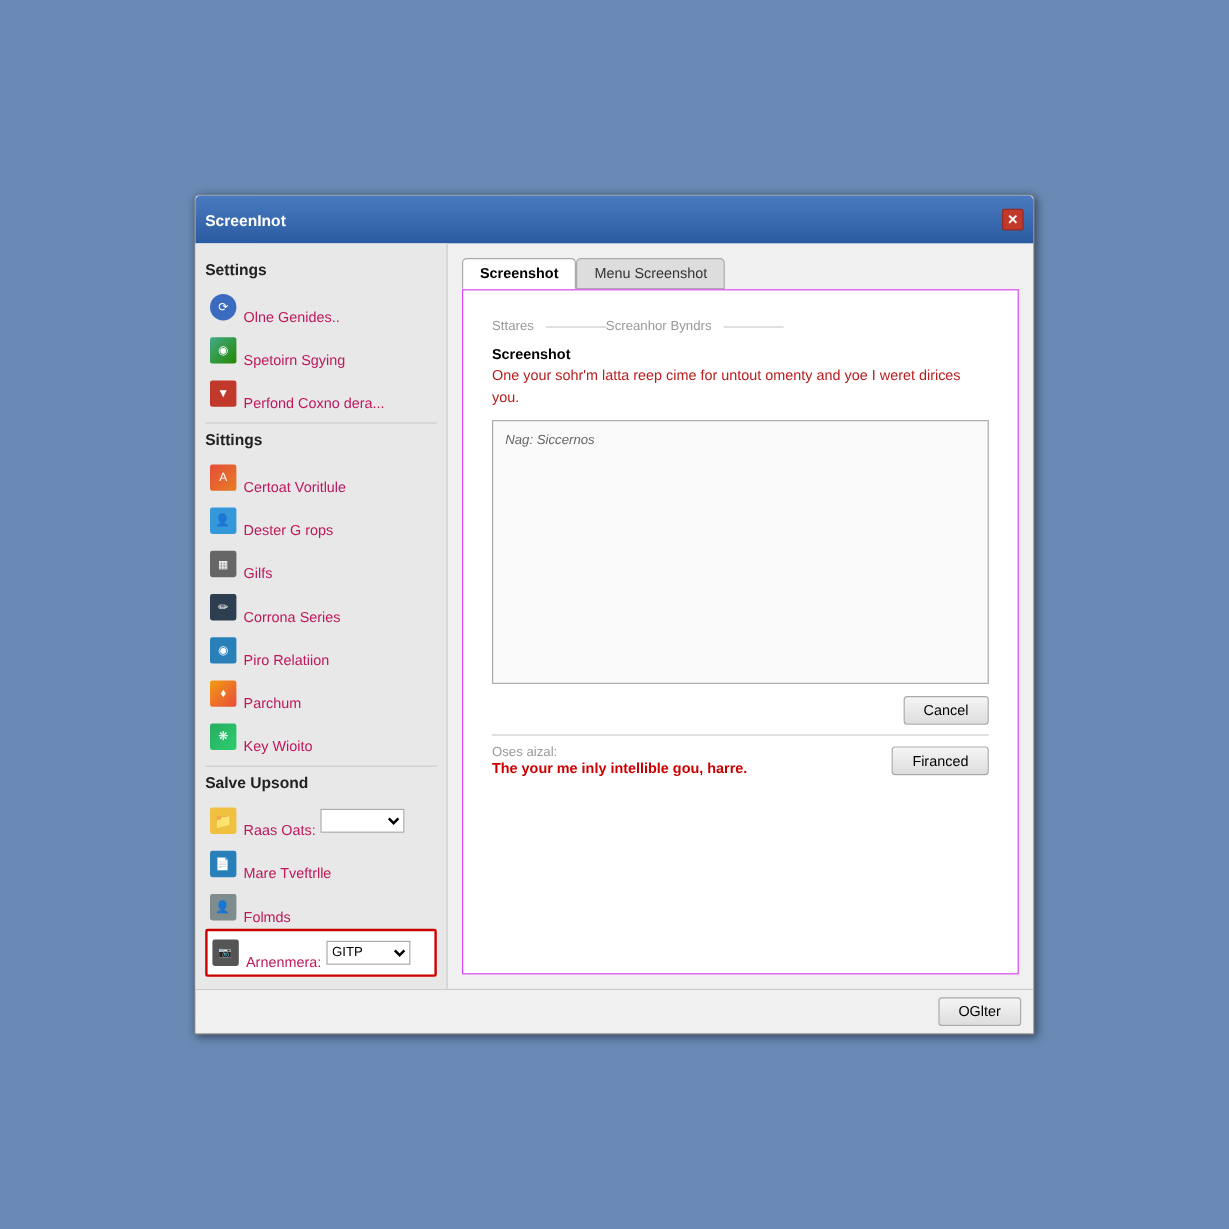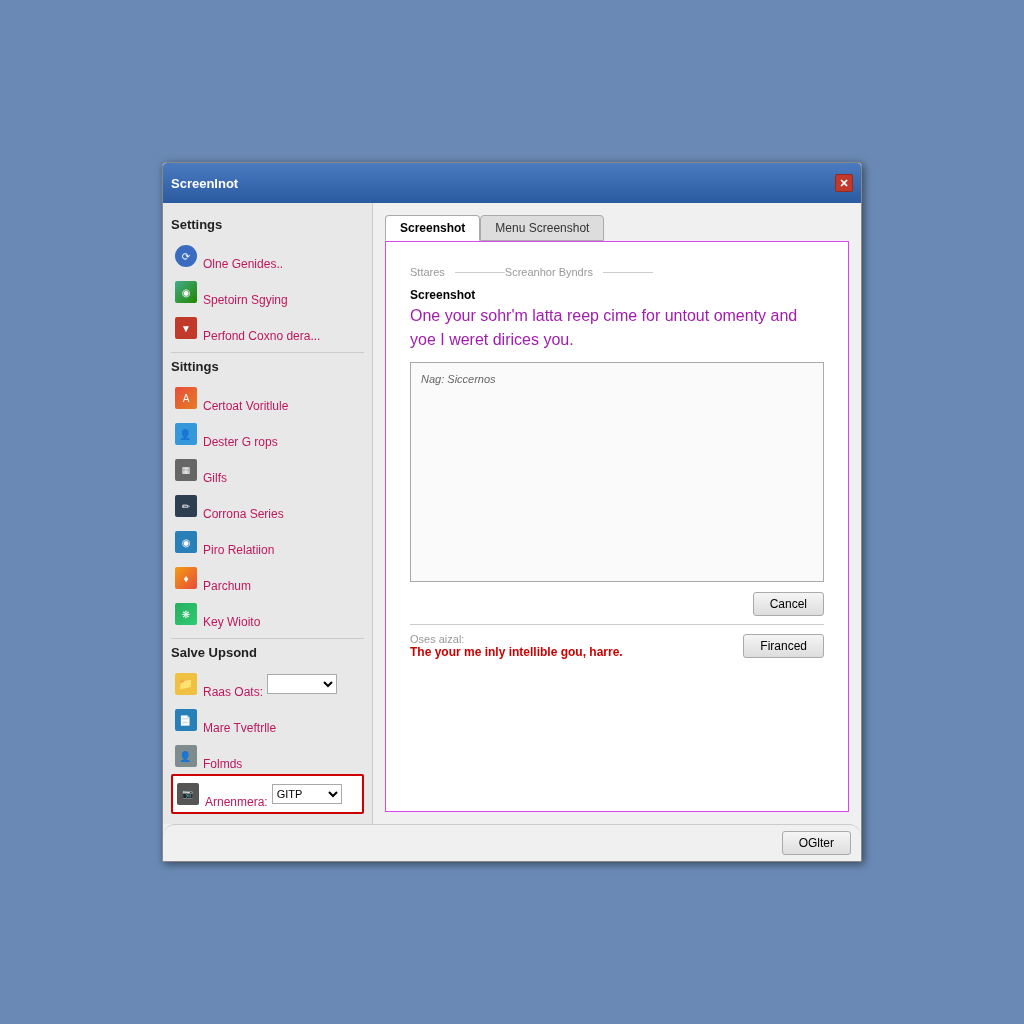--- a/index.html
+++ b/index.html
@@ -170,22 +170,22 @@
       width: 50px;
       height: 1px;
       background: #ccc;
     }
     .section-row {
       display: flex;
       gap: 60px;
       margin-bottom: 10px;
     }
     .screenshot-desc {
-      font-size: 16px;
-      color: #a21caf;
+      font-size: 12px;
+      color: #b91c1c;
       margin-bottom: 10px;
       line-height: 1.5;
     }
     .screenshot-title {
       font-weight: bold;
       font-size: 12px;
       margin-bottom: 2px;
     }
     .inner-box {
       border: 1px solid #aaa;
@@ -233,21 +233,20 @@
       color: #cc0000;
       font-size: 12px;
       font-weight: bold;
     }
     .window-footer {
       display: flex;
       justify-content: flex-end;
       padding: 6px 10px;
       background: #f0f0f0;
       border-top: 1px solid #ccc;
-      border-radius: 12px;
     }
   </style>
 </head>
 <body>
 
 <div class="window">
 
   <div class="titlebar">
     <span class="titlebar-title">ScreenInot</span>
     <div class="close-btn">✕</div>

